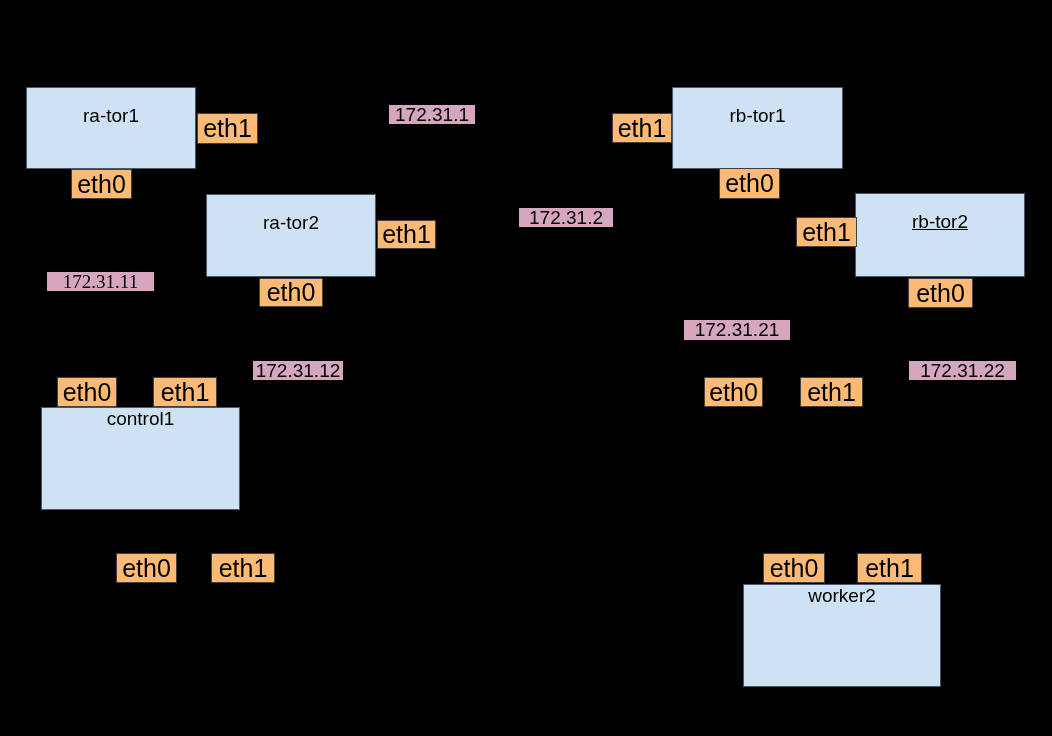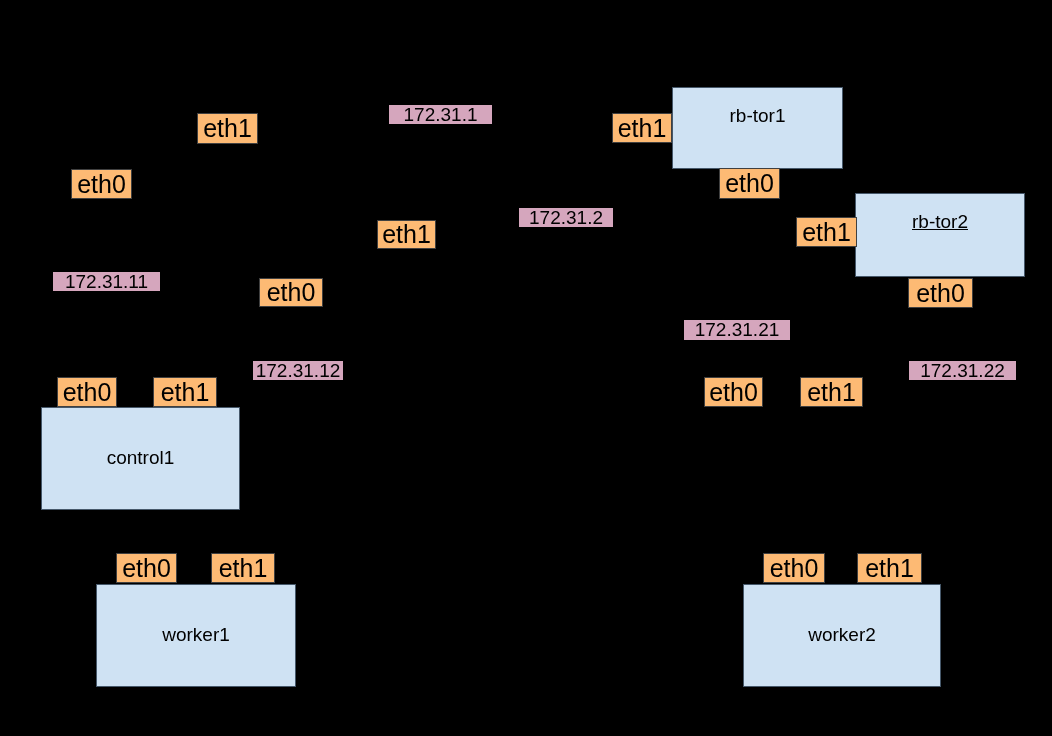--- a/index.html
+++ b/index.html
@@ -21,21 +21,21 @@
     position: absolute;
     background: #cfe2f3;
     border: 1px solid #46586a;
     box-sizing: border-box;
     display: flex;
     justify-content: center;
     font-size: 19px;
     line-height: 22px;
   }
   .node.label-top    { align-items: flex-start; padding-top: 17px; }
-  .node.label-bottom { align-items: center;  padding-bottom: 2px; }
+  .node.label-bottom { align-items: flex-start;  padding-bottom: 2px; }
   .eth {
     position: absolute;
     background: #fdba74;
     border: 1px solid #404040;
     box-sizing: border-box;
     display: flex;
     align-items: center;
     justify-content: center;
     font-size: 25px;
   }
@@ -67,35 +67,41 @@
   .control1-eth1 { left:153px; top:377px; width:64px;  height:30px;  }
   .control2      { left:689px; top:407px; width:198px; height:105px; }
   .control2-eth0 { left:704px; top:377px; width:59px;  height:30px;  }
   .control2-eth1 { left:800px; top:377px; width:63px;  height:30px;  }
   .worker1      { left:96px;  top:584px; width:200px; height:103px; }
   .worker1-eth0 { left:116px; top:553px; width:61px;  height:30px;  }
   .worker1-eth1 { left:211px; top:553px; width:64px;  height:30px;  }
   .worker2      { left:743px; top:584px; width:198px; height:103px; }
   .worker2-eth0 { left:763px; top:553px; width:62px;  height:30px;  }
   .worker2-eth1 { left:857px; top:553px; width:65px;  height:30px;  }
-  .ip-1  { left:389px; top:105px; width:103px;  height:19px; }
+  .ip-1  { left:389px; top:105px; width:86px;  height:19px; }
   .ip-2  { left:519px; top:208px; width:94px;  height:19px; }
-  .ip-11 { left:53px;  top:272px; width:107px; height:19px; }
+  .ip-11 { left:47px;  top:272px; width:107px; height:19px;font-family:Liberation Serif, serif; }
   .ip-12 { left:253px; top:361px; width:90px; height:19px; }
   .ip-21 { left:684px; top:280px; width:106px; height:20px;margin-top:40px; }
   .ip-22 { left:909px; top:361px; width:107px; height:19px; }
 </style>
 </head>
 <body>
 
 <div id="stage">
 
+  <div class="node label-top ra-tor1">
+    <span>ra-tor1</span>
+  </div>
   <div class="eth ra-tor1-eth1">eth1</div>
   <div class="eth ra-tor1-eth0">eth0</div>
 
+  <div class="node label-top ra-tor2">
+    <span>ra-tor2</span>
+  </div>
   <div class="eth ra-tor2-eth1">eth1</div>
   <div class="eth ra-tor2-eth0">eth0</div>
 
   <div class="node label-top rb-tor1">
     <span>rb-tor1</span>
   </div>
   <div class="eth rb-tor1-eth1">eth1</div>
   <div class="eth rb-tor1-eth0">eth0</div>
 
   <div class="node label-top rb-tor2">
@@ -106,23 +112,20 @@
 
   <div class="node label-bottom control1">
     <span>control1</span>
   </div>
   <div class="eth control1-eth0">eth0</div>
   <div class="eth control1-eth1">eth1</div>
 
   <div class="eth control2-eth0">eth0</div>
   <div class="eth control2-eth1">eth1</div>
 
-  <div class="node label-bottom worker1">
-    <span>worker1</span>
-  </div>
   <div class="eth worker1-eth0">eth0</div>
   <div class="eth worker1-eth1">eth1</div>
 
   <div class="node label-bottom worker2">
     <span>worker2</span>
   </div>
   <div class="eth worker2-eth0">eth0</div>
   <div class="eth worker2-eth1">eth1</div>
 
   <div class="ip ip-1">172.31.1</div>

